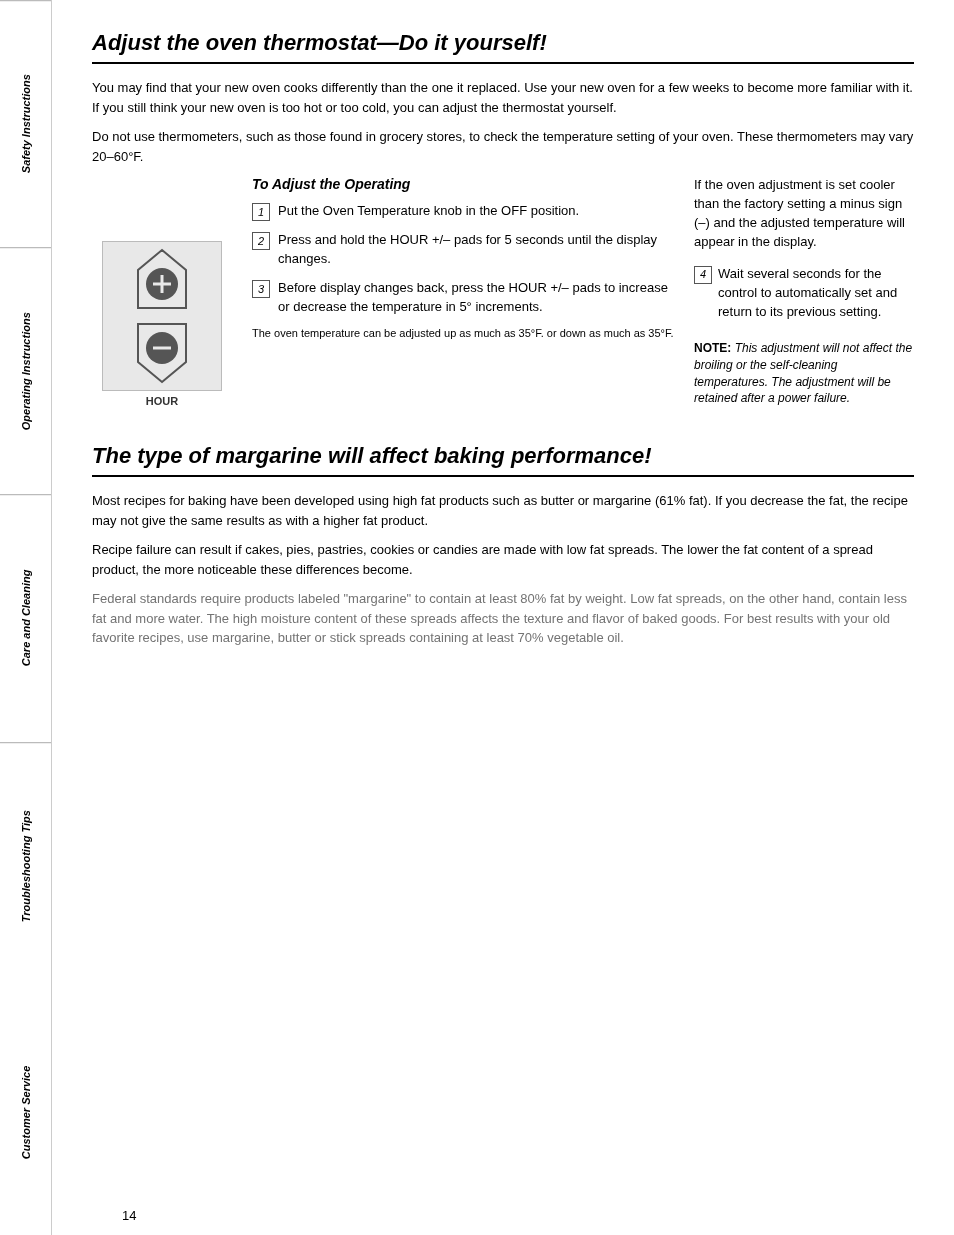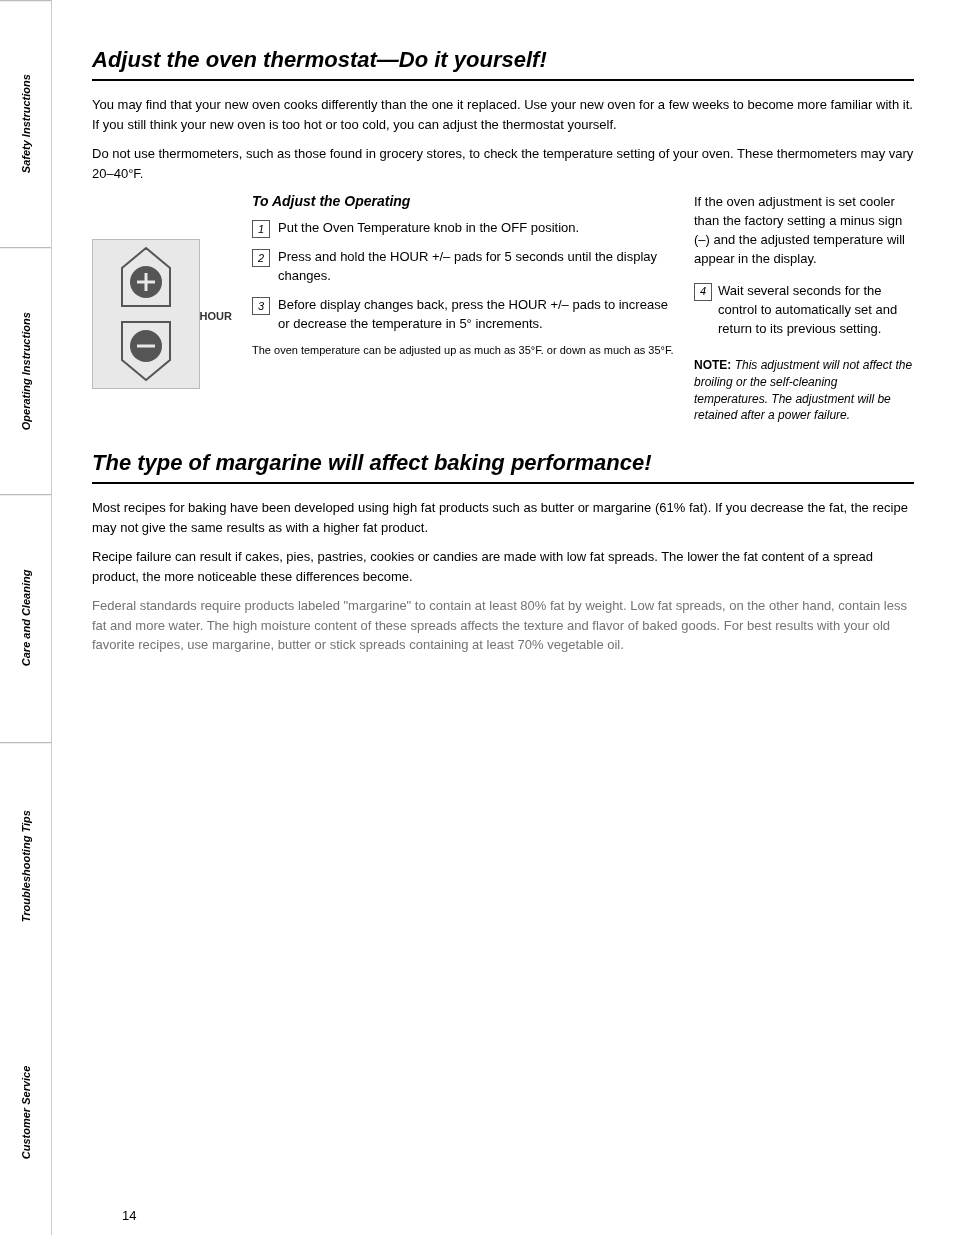--- a/index.html
+++ b/index.html
@@ -40,21 +40,21 @@
       text-align: center;
     }
 
     .sidebar-section:last-child {
       border-bottom: none;
     }
 
     
     .main-content {
       flex: 1;
-      padding: 47px 40px 30px 40px;
+      padding: 30px 40px 30px 40px;
       overflow: hidden;
     }
 
     
     .section-title {
       font-size: 22px;
       font-style: italic;
       font-weight: bold;
       color: #000;
       margin-bottom: 6px;
@@ -78,22 +78,23 @@
     .thermostat-container {
       display: flex;
       gap: 20px;
       margin-top: 10px;
     }
 
     .thermostat-image {
       width: 140px;
       min-width: 140px;
       display: flex;
+      flex-direction: column;
       align-items: center;
-      justify-content: center;
+      justify-content: flex-end;
       padding-top: 10px;
     }
 
     .hour-label {
       font-size: 11px;
       font-weight: bold;
       margin-top: 4px;
       color: #333;
     }
 
@@ -170,21 +171,21 @@
       line-height: 1.4;
     }
 
     .note-text b {
       font-weight: bold;
       font-style: normal;
     }
 
     
     .section2 {
-      margin-top: 26px;
+      margin-top: 36px;
     }
 
     .body-text {
       font-size: 13px;
       line-height: 1.5;
       color: #737373;
       margin-bottom: 12px;
     }
 
     
@@ -234,21 +235,21 @@
 </div>
 
 <div class="content-wrapper">
   <div class="main-content">
 
     <div>
       <div class="section-title">Adjust the oven thermostat—Do it yourself!</div>
       <hr class="section-divider">
 
       <p class="intro-text">You may find that your new oven cooks differently than the one it replaced. Use your new oven for a few weeks to become more familiar with it. If you still think your new oven is too hot or too cold, you can adjust the thermostat yourself.</p>
-      <p class="intro-text">Do not use thermometers, such as those found in grocery stores, to check the temperature setting of your oven. These thermometers may vary 20–40°F.</p>
+      <p class="intro-text">Do not use thermometers, such as those found in grocery stores, to check the temperature setting of your oven. These thermometers may vary 20–60°F.</p>
 
       <div class="thermostat-container">
 
         <div class="thermostat-image">
           <div class="knob-svg-container">
             <svg width="100" height="140" viewBox="0 0 100 140">
 
               <polygon points="50,4 74,24 74,62 26,62 26,24" fill="none" stroke="#555" stroke-width="2"></polygon>
 
               <circle cx="50" cy="38" r="16" fill="#555"></circle>

